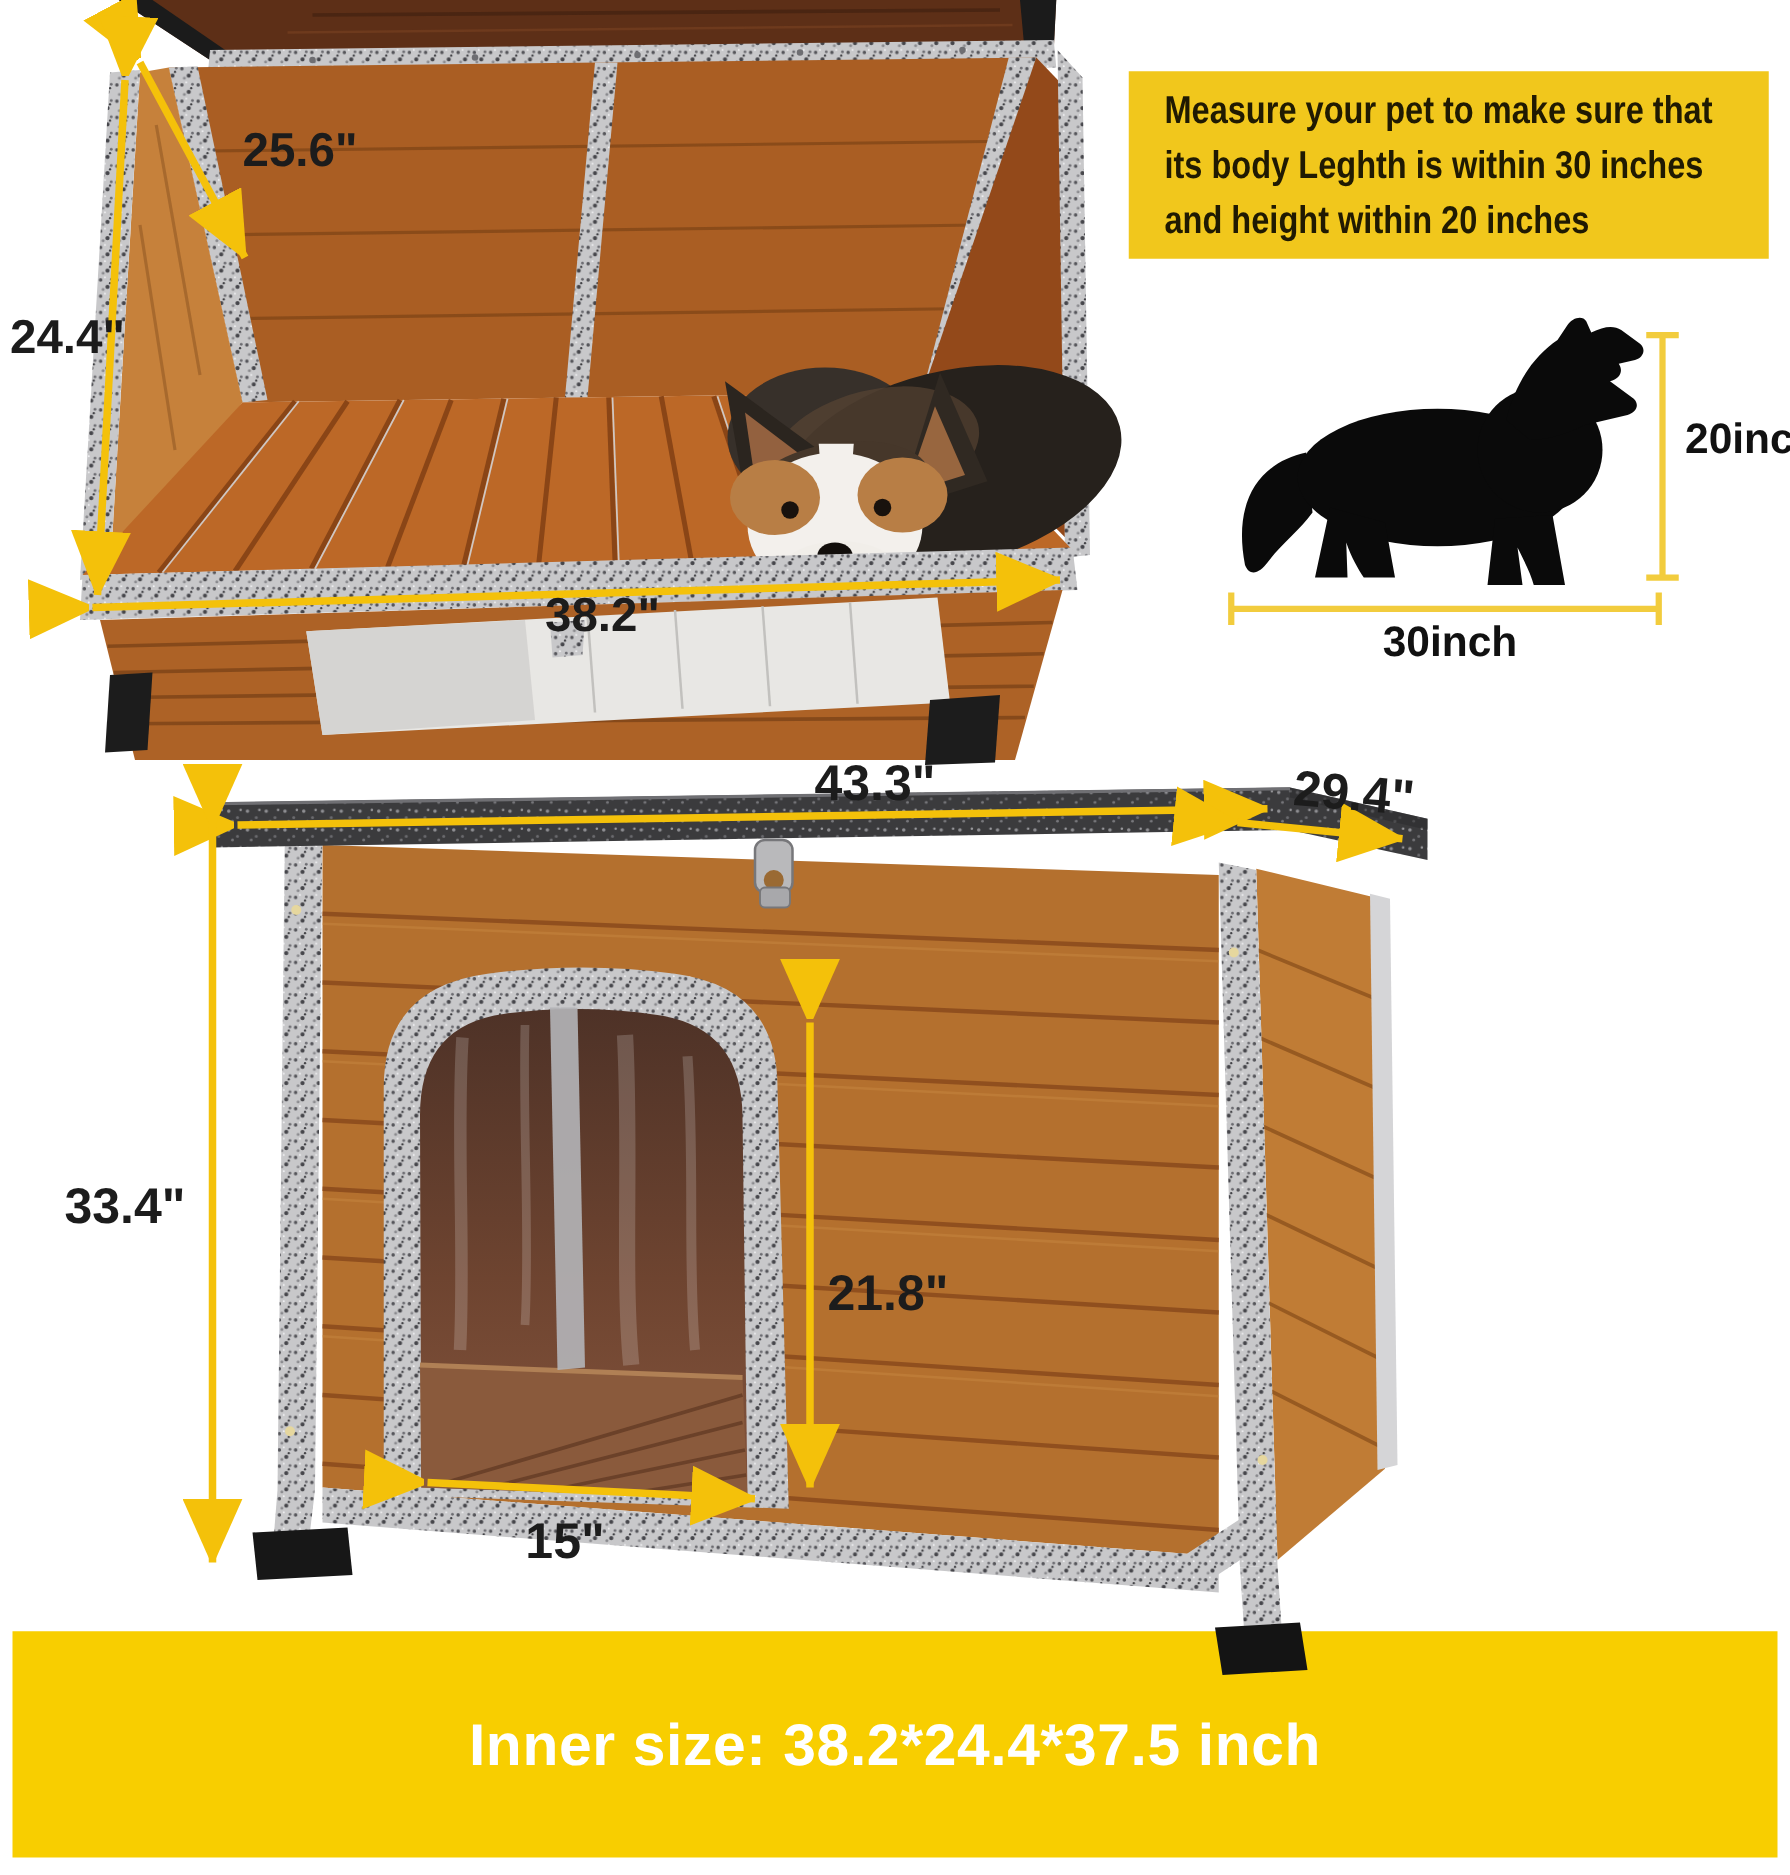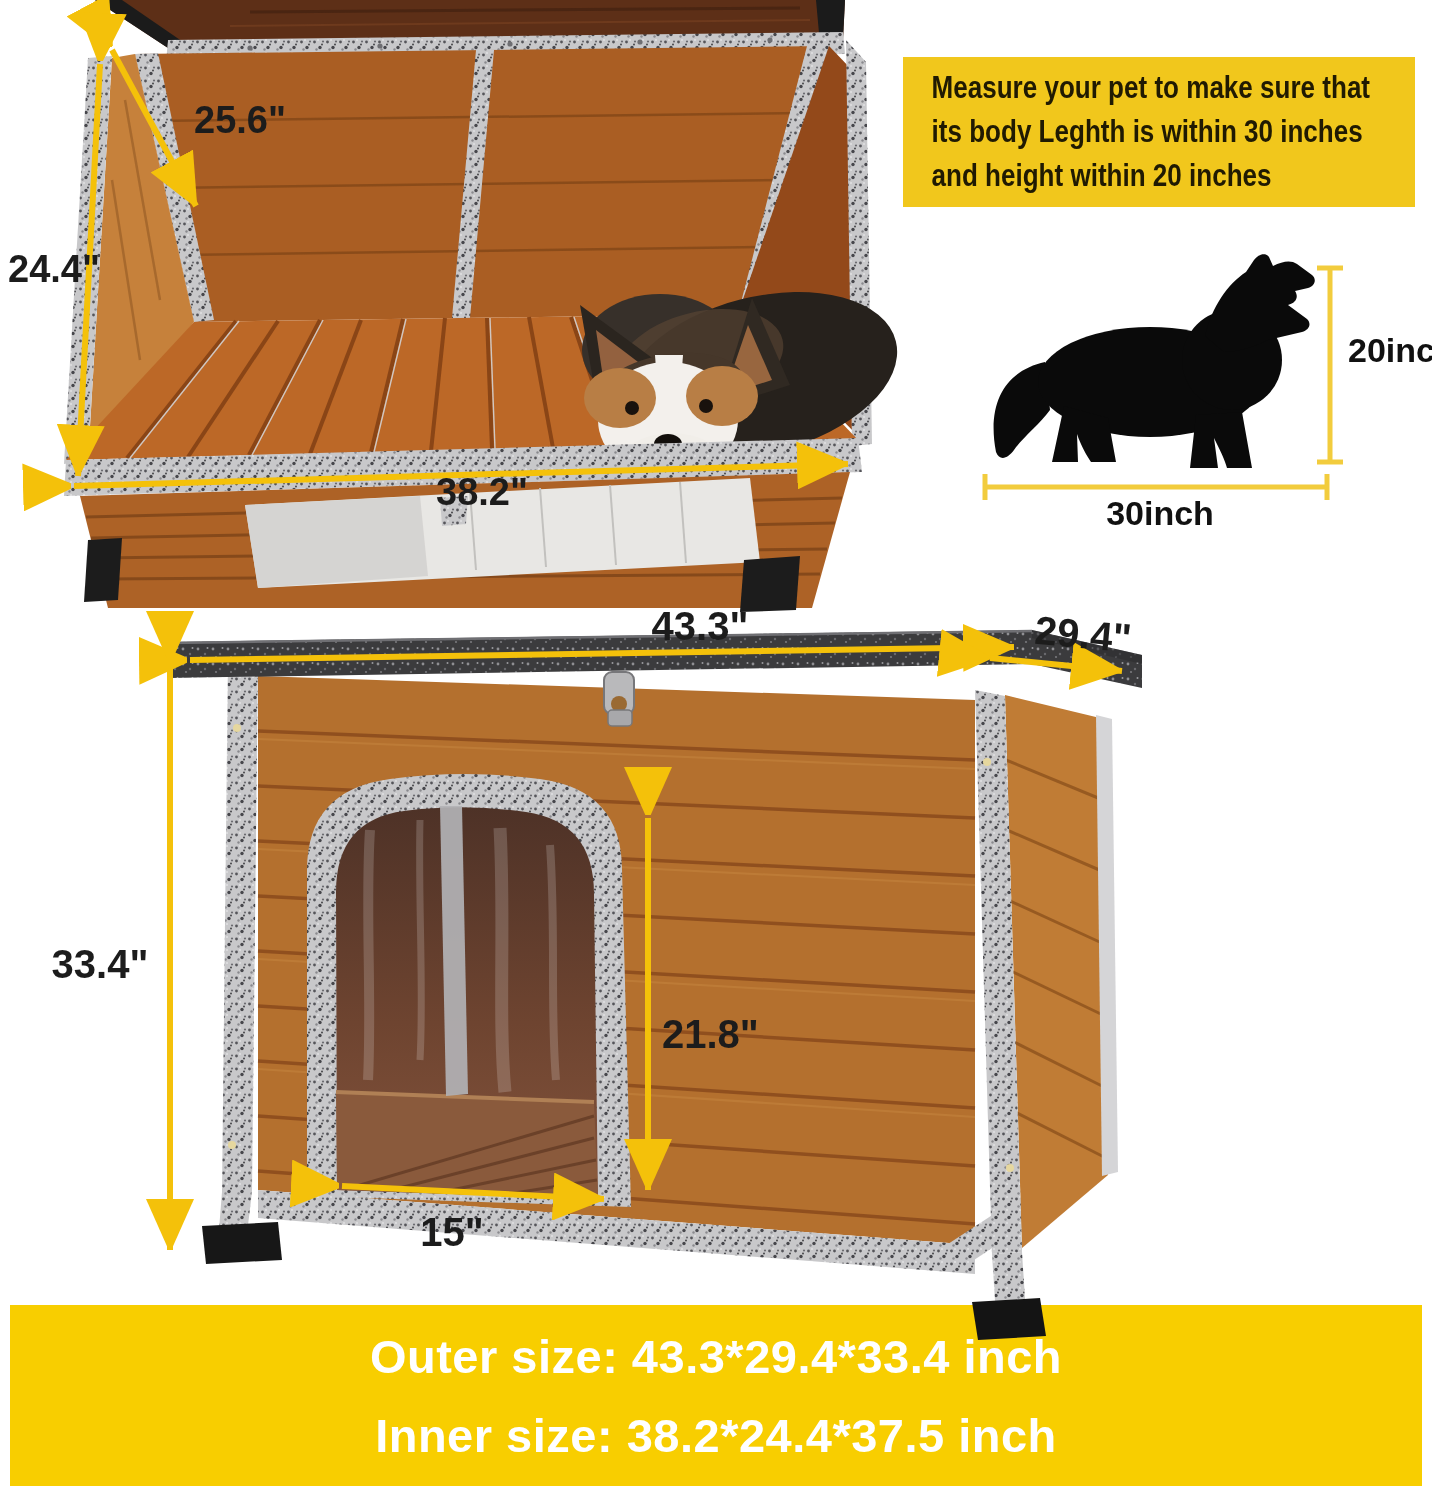--- a/index.html
+++ b/index.html
@@ -21,21 +21,20 @@
 
 <div id="stage">
 
   <div id="info-box">
     <div class="ln">Measure your pet to make sure that</div>
     <div class="ln">its body Leghth is within 30 inches</div>
     <div class="ln">and height within 20 inches</div>
   </div>
 
   <div id="size-banner">
-    <div class="bl">Outer size: 43.3*29.4*33.4 inch</div>
     <div class="bl">Inner size: 38.2*24.4*37.5 inch</div>
   </div>
 
   <svg id="illustration" width="1432" height="1500" viewBox="0 0 1432 1500">
     <defs>
       <pattern id="metal" width="13" height="13" patternUnits="userSpaceOnUse">
         <rect width="13" height="13" fill="#c8c8ca"></rect>
         <circle cx="2.5" cy="3" r="1.4" fill="#55555a"></circle>
         <circle cx="8" cy="8.5" r="1.7" fill="#46464b"></circle>
         <circle cx="11" cy="2.5" r="1.1" fill="#6b6b70"></circle>

